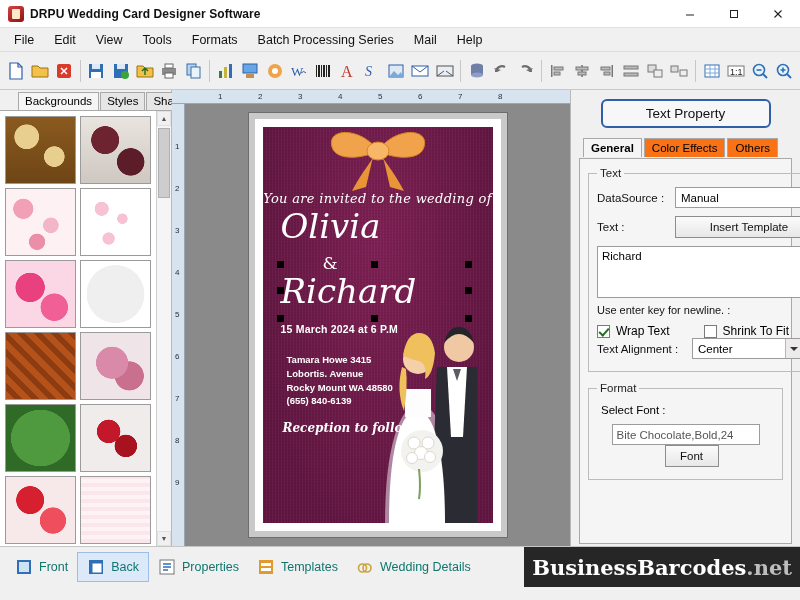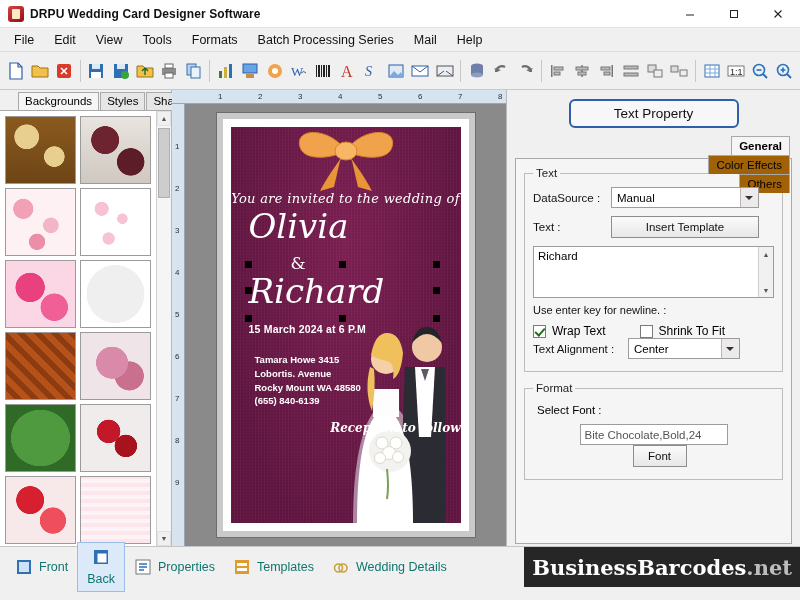--- a/index.html
+++ b/index.html
@@ -88,31 +88,31 @@
     overflow:hidden;
   }
   .bow { position:absolute; left:50%; top:-6px; transform:translateX(-50%); }
   .ctext { position:absolute; left:0; right:0; text-align:center; color:#fff; }
   .t-invite { top:64px; font-family:"DejaVu Serif", serif; font-style:italic; font-size:13px; letter-spacing:.3px;}
   .t-name1 { top:82px; font-family:"DejaVu Serif", serif; font-style:italic; font-size:34px; text-align:left; padding-left:18px; line-height:1.05;}
   .t-amp { top:126px; font-family:"DejaVu Serif", serif; font-size:17px; text-align:left; padding-left:60px;}
   .t-name2 { top:144px; font-family:"DejaVu Serif", serif; font-style:italic; font-size:34px; text-align:left; padding-left:18px;}
   .t-date { top:196px; font-size:10.5px; font-weight:bold; text-align:left; padding-left:18px; letter-spacing:.2px;}
   .t-addr { top:226px; font-size:9.5px; font-weight:bold; text-align:left; padding-left:24px; line-height:1.45;}
-  .t-recep { top:294px; font-family:"DejaVu Serif", serif; font-style:italic; font-weight:bold; font-size:12px; text-align:right; padding-left:20px;}
+  .t-recep { top:294px; font-family:"DejaVu Serif", serif; font-style:italic; font-weight:bold; font-size:12px; text-align:left; padding-left:20px;}
   .handle { position:absolute; width:7px; height:7px; background:#000; }
 
   
-  .rightpanel { width:294px; background:#f0f0f0; border-left:1px solid #b9b9b9; padding:6px 8px 0 8px; }
+  .rightpanel { width:230px; background:#f0f0f0; border-left:1px solid #b9b9b9; padding:6px 8px 0 8px; }
   .prop-title {
     margin:3px auto 8px auto; width:170px; text-align:center; padding:5px 0;
     border:2px solid #2f5fa8; border-radius:6px; background:#f7f7f7; font-size:13.5px; color:#111;
   }
-  .rtabs { display:flex; align-items:flex-end; height:22px; padding-left:4px;flex-direction:column; }
-  .rtab { font-size:11.5px; padding:3px 7px; border:1px solid #a9a9a9; border-bottom:none; background:#a16207; margin-right:2px; }
+  .rtabs { display:flex; align-items:center; height:22px; padding-left:4px; }
+  .rtab { font-size:11.5px; padding:3px 7px; border:1px solid #a9a9a9; border-bottom:none; background:#f97316; margin-right:2px; }
   .rtab.active { background:#f5f5f5; font-weight:bold; }
   .rbody { border:1px solid #a9a9a9; background:#f5f5f5; height:386px; padding:8px; }
   fieldset { border:1px solid #bcbcbc; margin:0 0 10px 0; padding:8px 8px 10px 8px; }
   legend { font-size:11.5px; color:#222; padding:0 3px; }
   .row { display:flex; align-items:center; margin-bottom:8px; }
   .lbl { font-size:11.5px; color:#111; width:78px; }
   select, input[type=text], .fakeinput {
     font-family:"Liberation Sans", sans-serif; font-size:11.5px;
     border:1px solid #9c9c9c; background:#fff; height:21px; padding:0 4px; color:#111;
   }
@@ -136,21 +136,21 @@
   .ta-arrow { height:14px; display:flex; align-items:center; justify-content:center; font-size:7px; color:#555;}
   .hint { font-size:11px; color:#111; margin:6px 0 8px 0;}
   .chkrow { display:flex; align-items:center; gap:6px; }
   .chk { width:13px; height:13px; border:1px solid #7a7a7a; background:#fff; position:relative;}
   .chk.on:after{ content:""; position:absolute; left:3px; top:0px; width:4px; height:8px;
     border:solid #1f6e1f; border-width:0 2px 2px 0; transform:rotate(42deg); }
 
   
   .bottombar { height:40px; background:#f0f0f0; border-top:1px solid #c5c5c5; display:flex; align-items:center; padding-left:6px; position:relative;}
   .bbtn { display:flex; align-items:center; gap:6px; padding:5px 9px; font-size:12.5px; color:#0f766e; }
-  .bbtn.active { background:#dce9f9; border:1px solid #9cbde6;flex-direction:column; }
+  .bbtn.active { background:#dce9f9; border:1px solid #9cbde6; }
   .watermark {
     position:absolute; right:0; top:0; height:40px; display:flex; align-items:center;
     padding:0 8px; background:#262626;
     font-family:"DejaVu Serif", serif; font-weight:bold; font-size:21px; color:#fff;
   }
   .watermark .net { color:#bdbdbd; }
 </style>
 </head>
 <body>
 

